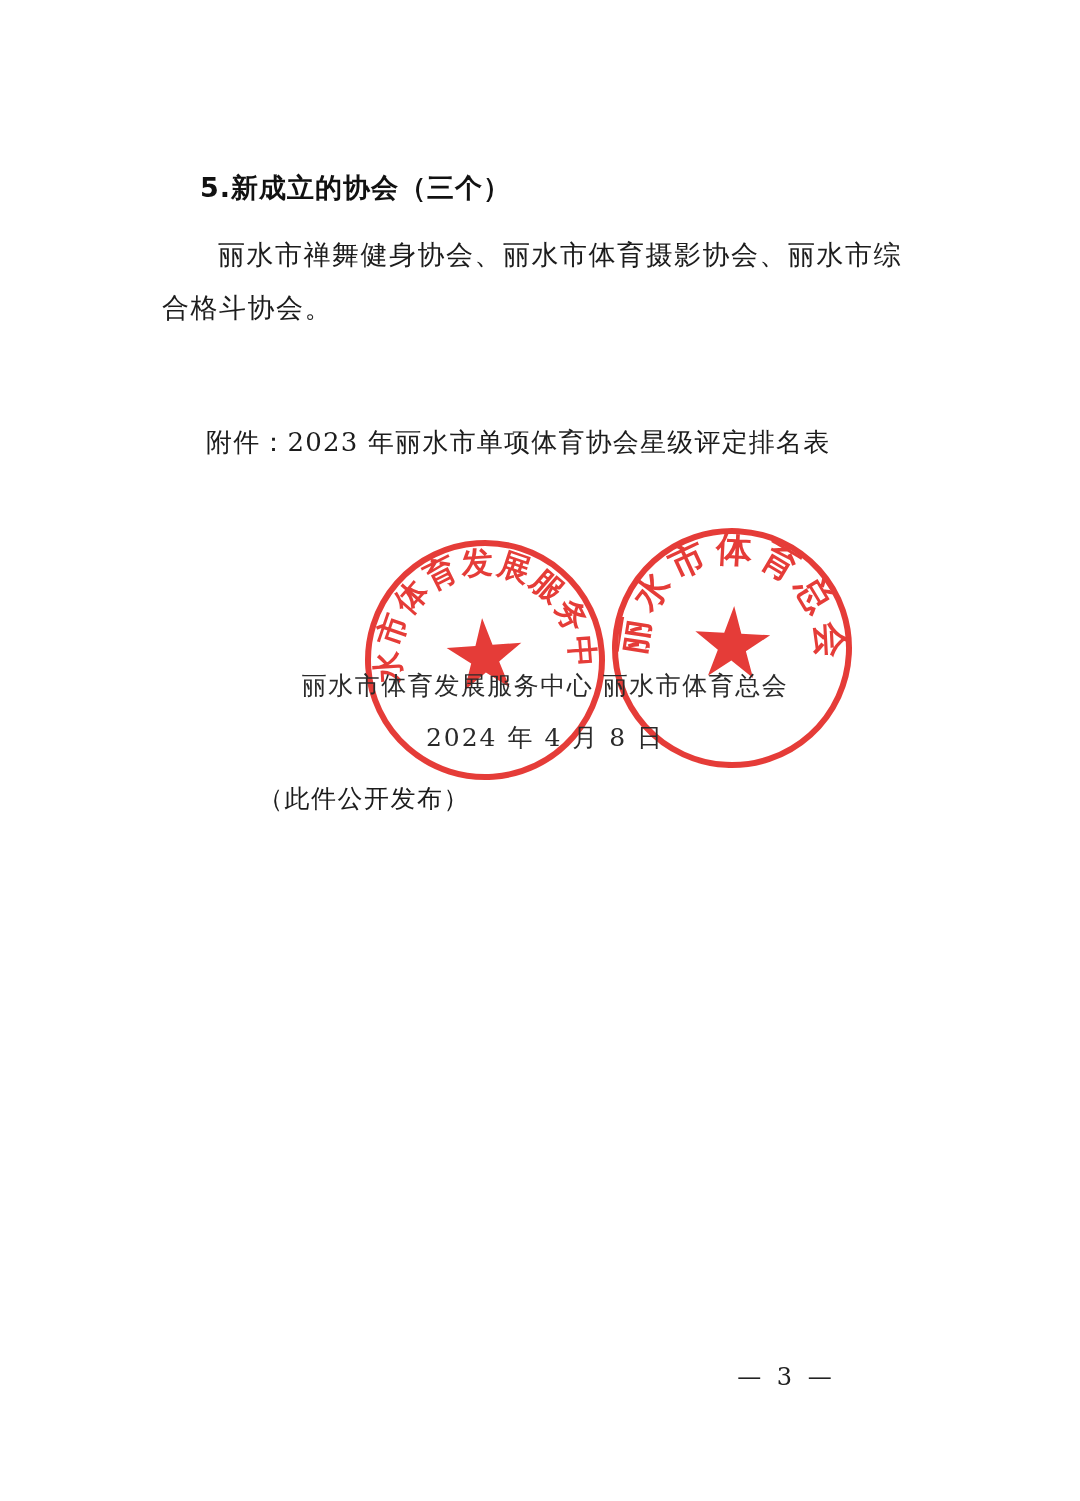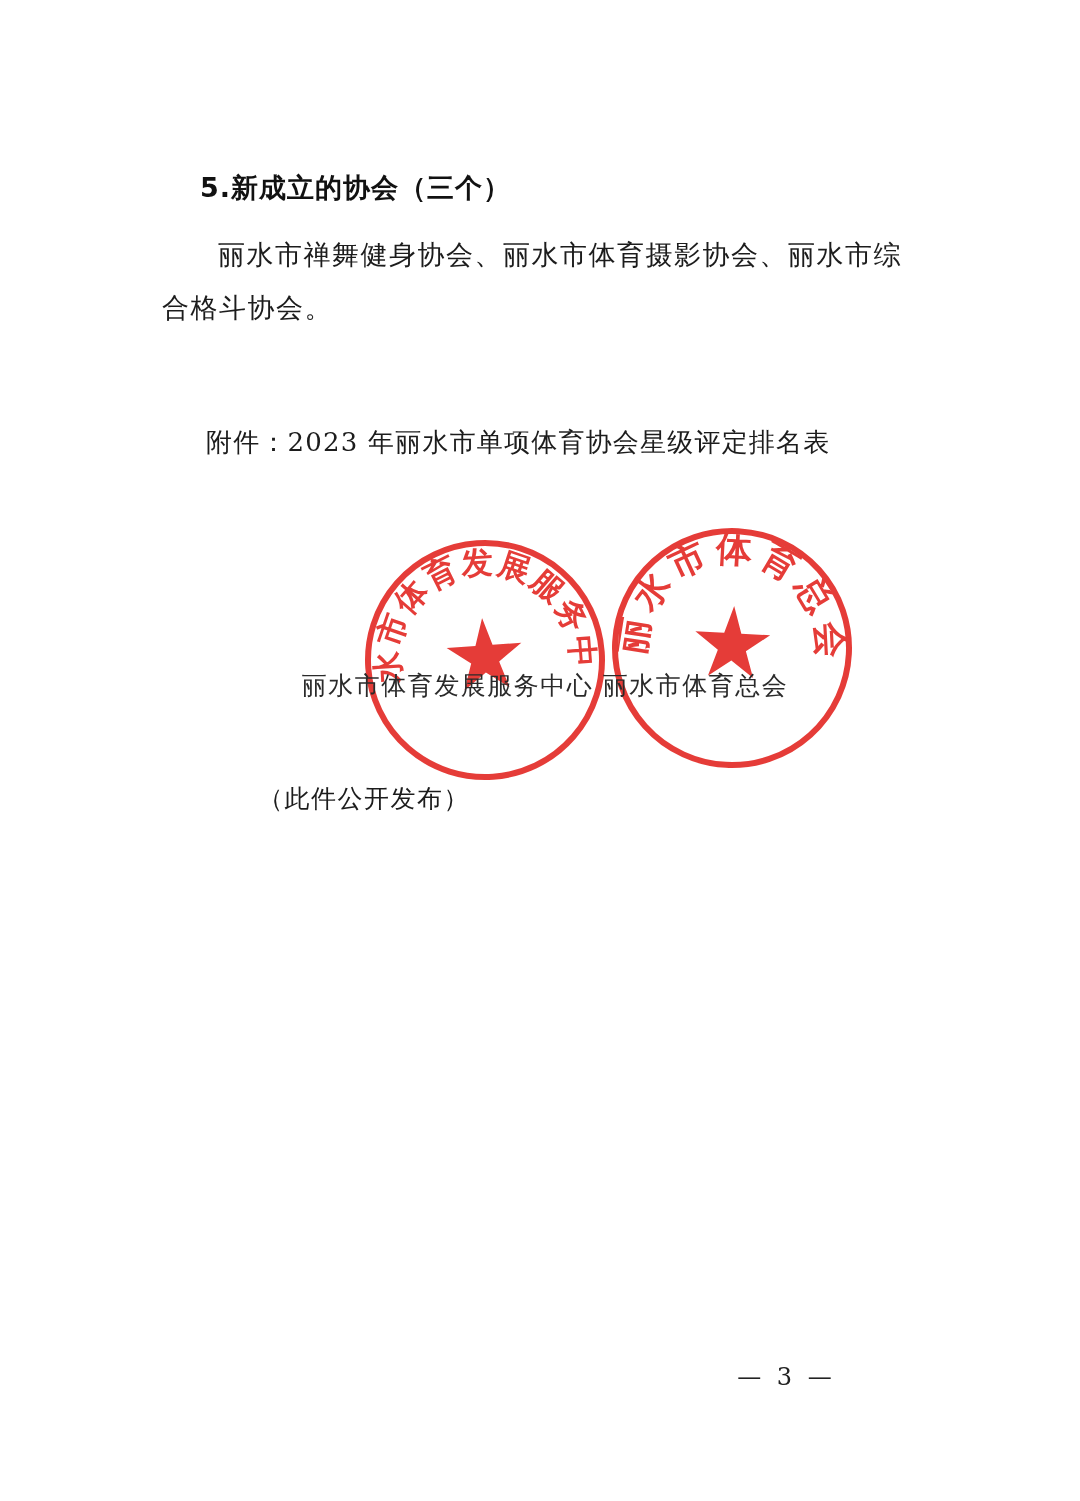--- a/index.html
+++ b/index.html
@@ -172,19 +172,20 @@
       </defs>
       <text style="font-size:34px;letter-spacing:6px;">
         <textPath href="#arcRight" startOffset="50%" text-anchor="middle">丽水市体育总会</textPath>
       </text>
     </svg>
     <div class="seal-star"></div>
   </div>
 
   <div class="sign-block">
     <div class="sign-line">丽水市体育发展服务中心  丽水市体育总会</div>
+    <div class="sign-date">2024 年 4 月 8 日</div>
   </div>
 
   <div class="public-note">（此件公开发布）</div>
 
   <div class="page-number">— 3 —</div>
 
 </div>
 
 </body></html>

